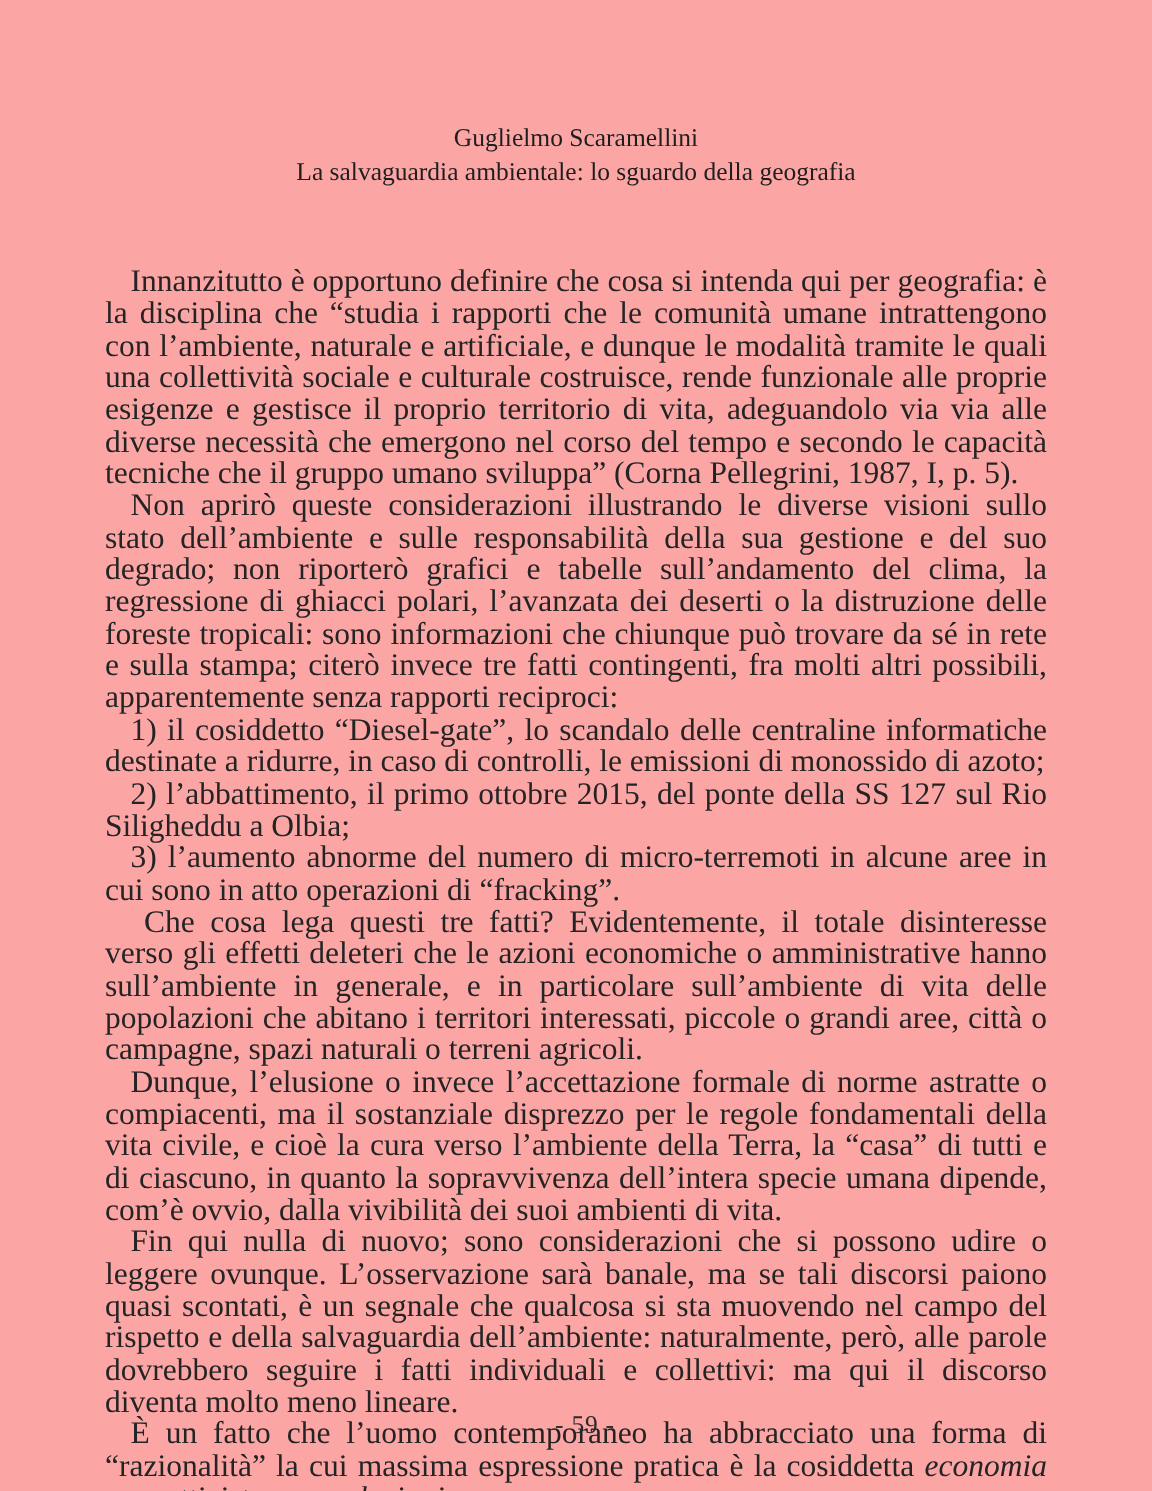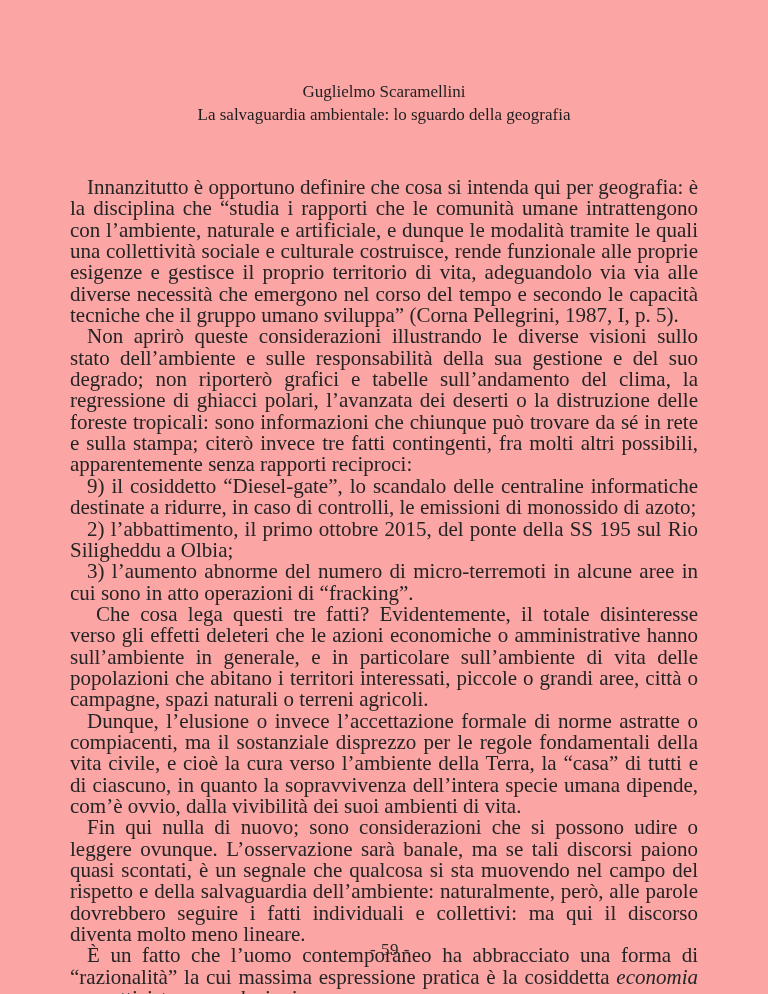--- a/index.html
+++ b/index.html
@@ -65,22 +65,22 @@
 
 <div class="page">
   <div class="content">
     <div class="header">
       <div class="doc-author">Guglielmo Scaramellini</div>
       <div class="doc-title">La salvaguardia ambientale: lo sguardo della geografia</div>
     </div>
     <div class="body-text">
         <p><span>Innanzitutto è opportuno definire che cosa si intenda qui per geografia: è la disciplina che “studia i rapporti che le comunità umane intrattengono con l’ambiente, naturale e artificiale, e dunque le modalità tramite le quali una collettività sociale e culturale costruisce, rende funzionale alle proprie esigenze e gestisce il proprio territorio di vita, adeguandolo via via alle diverse necessità che emergono nel corso del tempo e secondo le capacità tecniche che il gruppo umano sviluppa” (Corna Pellegrini, 1987, I, p. 5).</span></p>
         <p><span>Non aprirò queste considerazioni illustrando le diverse visioni sullo stato dell’ambiente e sulle responsabilità della sua gestione e del suo degrado; non riporterò grafici e tabelle sull’andamento del clima, la regressione di ghiacci polari, l’avanzata dei deserti o la distruzione delle foreste tropicali: sono informazioni che chiunque può trovare da sé in rete e sulla stampa; citerò invece tre fatti contingenti, fra molti altri possibili, apparentemente senza rapporti reciproci:</span></p>
-        <p><span>9) il cosiddetto “Diesel-gate”, lo scandalo delle centraline informatiche destinate a ridurre, in caso di controlli, le emissioni di monossido di azoto;</span></p>
-        <p><span>2) l’abbattimento, il primo ottobre 2015, del ponte della SS 195 sul Rio Siligheddu a Olbia;</span></p>
+        <p><span>1) il cosiddetto “Diesel-gate”, lo scandalo delle centraline informatiche destinate a ridurre, in caso di controlli, le emissioni di monossido di azoto;</span></p>
+        <p><span>2) l’abbattimento, il primo ottobre 2015, del ponte della SS 127 sul Rio Siligheddu a Olbia;</span></p>
         <p><span>3) l’aumento abnorme del numero di micro-terremoti in alcune aree in cui sono in atto operazioni di “fracking”.</span></p>
         <p class="wide-indent"><span>Che cosa lega questi tre fatti? Evidentemente, il totale disinteresse verso gli effetti deleteri che le azioni economiche o amministrative hanno sull’ambiente in generale, e in particolare sull’ambiente di vita delle popolazioni che abitano i territori interessati, piccole o grandi aree, città o campagne, spazi naturali o terreni agricoli.</span></p>
         <p><span>Dunque, l’elusione o invece l’accettazione formale di norme astratte o compiacenti, ma il sostanziale disprezzo per le regole fondamentali della vita civile, e cioè la cura verso l’ambiente della Terra, la “casa” di tutti e di ciascuno, in quanto la sopravvivenza dell’intera specie umana dipende, com’è ovvio, dalla vivibilità dei suoi ambienti di vita.</span></p>
         <p><span>Fin qui nulla di nuovo; sono considerazioni che si possono udire o leggere ovunque. L’osservazione sarà banale, ma se tali discorsi paiono quasi scontati, è un segnale che qualcosa si sta muovendo nel campo del rispetto e della salvaguardia dell’ambiente: naturalmente, però, alle parole dovrebbero seguire i fatti individuali e collettivi: ma qui il discorso diventa molto meno lineare.</span></p>
         <p><span>È un fatto che l’uomo contemporaneo ha abbracciato una forma di “razionalità” la cui massima espressione pratica è la cosiddetta </span><em>economia soggettivista</em><span> o </span><em>popolazioni</em><span>,</span></p>
       </div>
   </div>
   <div class="footer">
     <span>- 59 -</span>
   </div>

